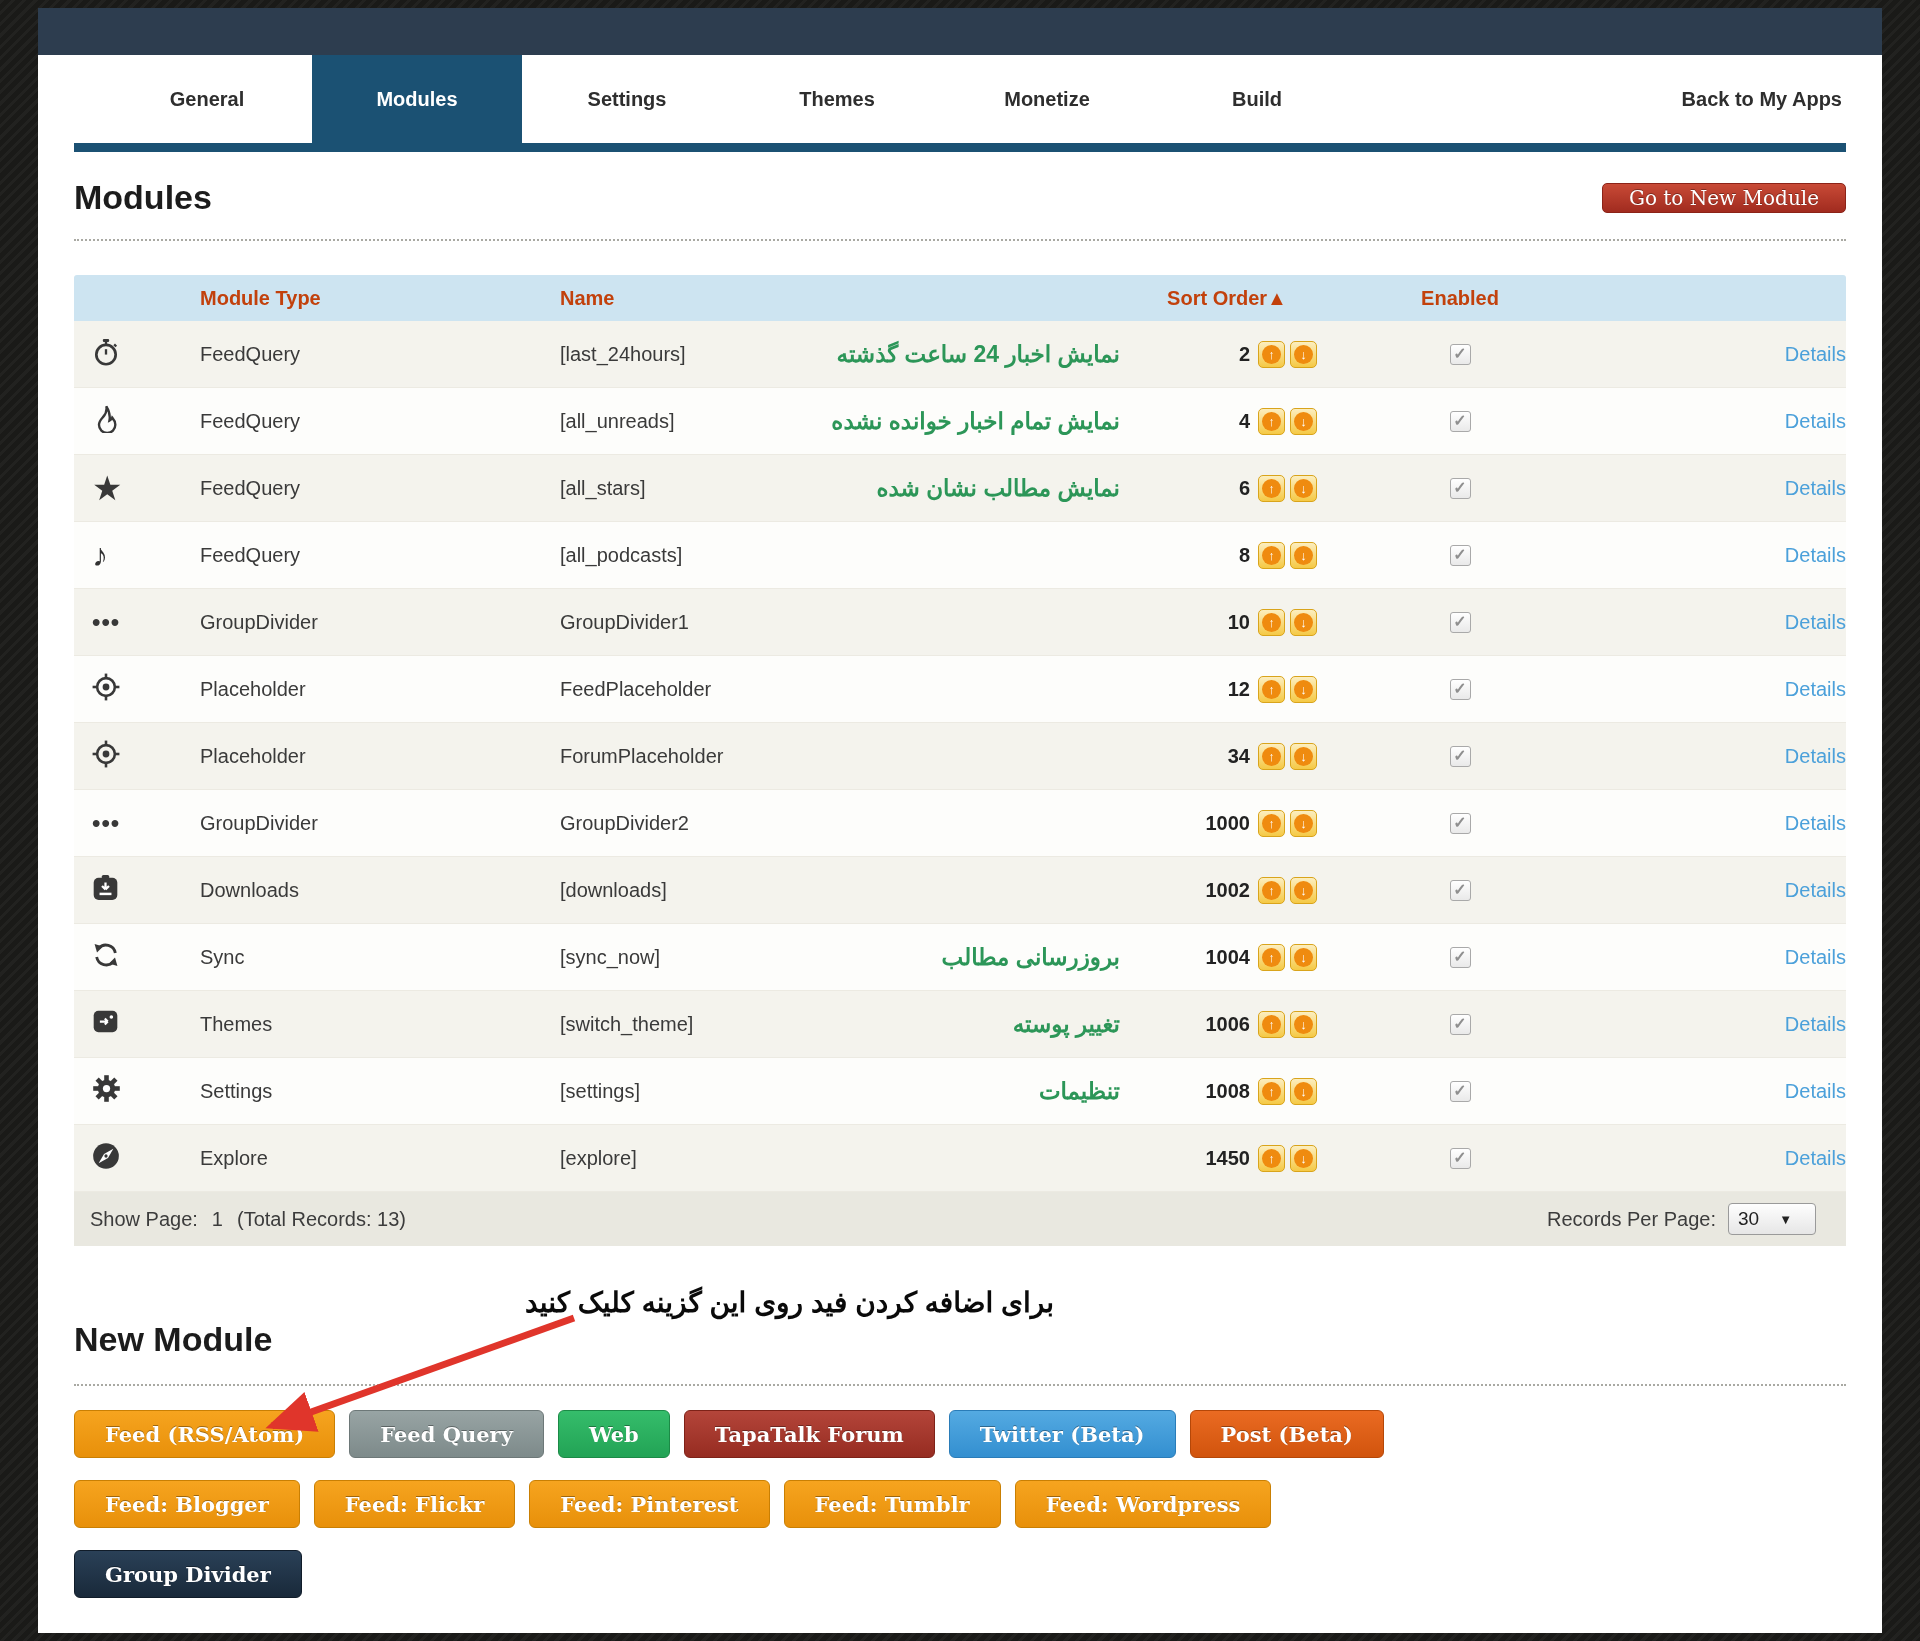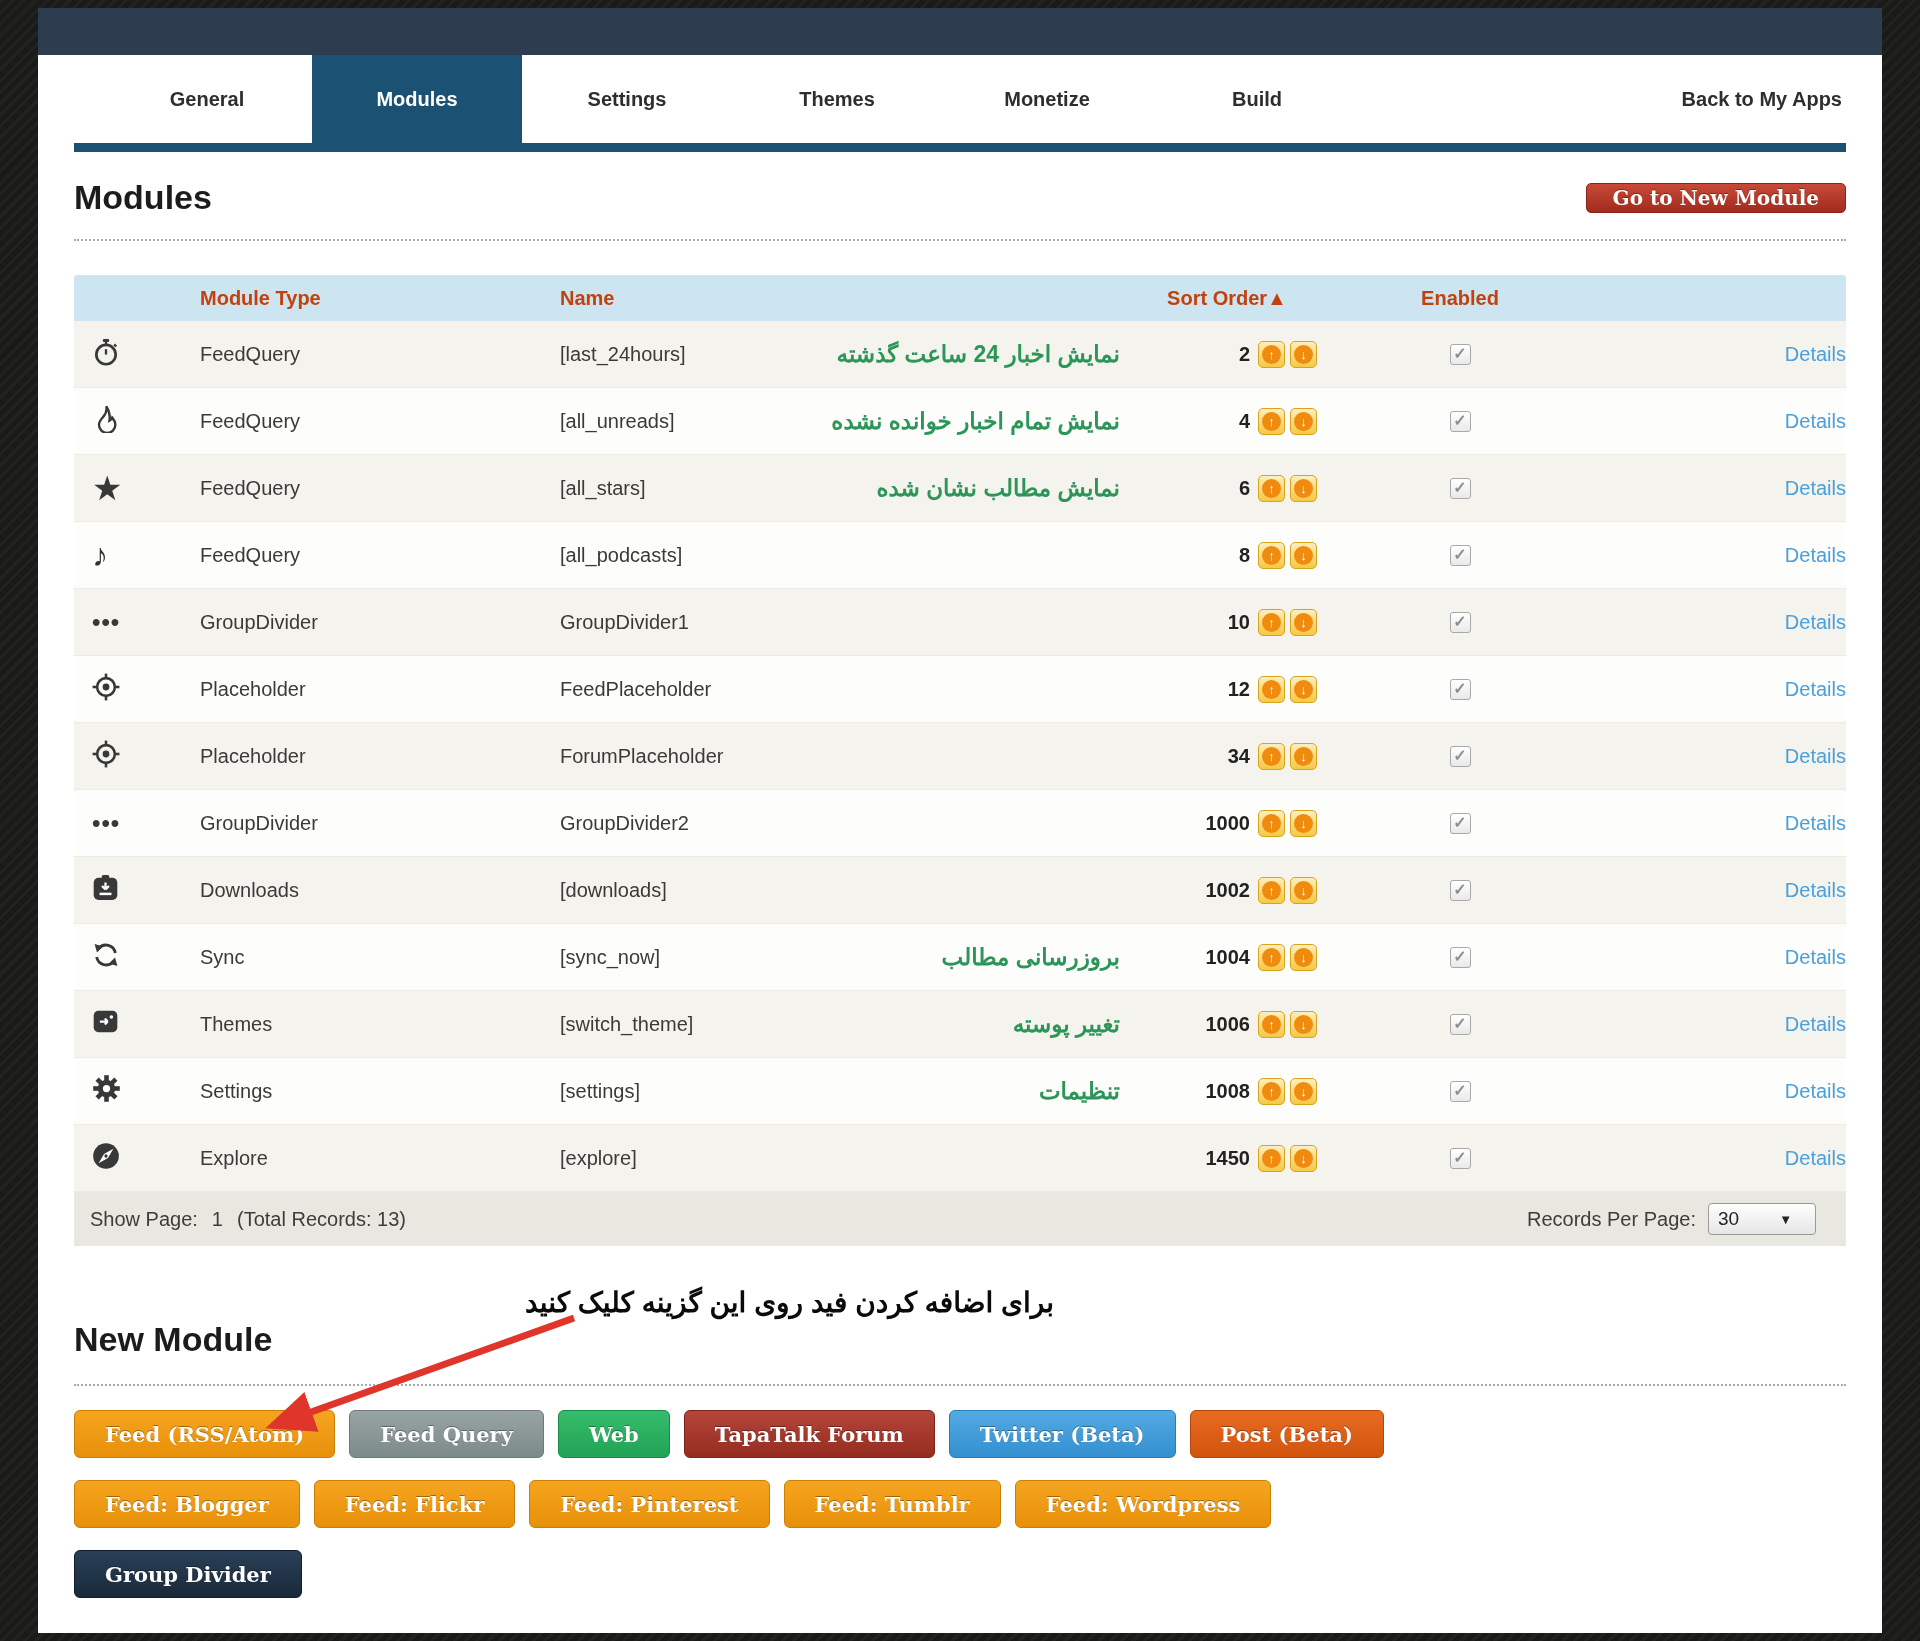--- a/index.html
+++ b/index.html
@@ -21,21 +21,21 @@
          font-size: 20px; font-weight: bold; color: #2e2e2e; cursor: pointer; }
   .tab.active { background: #1b5173; color: #ffffff; }
   .back-link { margin-left: auto; display: flex; align-items: center; padding-right: 40px;
                font-size: 20px; font-weight: bold; color: #2e2e2e; cursor: pointer; }
   .tab-underline { height: 9px; background: #1b5173; margin: 0 36px; }
 
   
   .page-head { display: flex; align-items: center; justify-content: space-between; padding: 26px 36px 22px; }
   .page-title { font-size: 34px; font-weight: bold; color: #1c1c1c; }
   .red-btn { background: linear-gradient(#c84a36, #a12b1f); color: #fff;
-             font-family: "DejaVu Serif", serif; font-weight: bold; font-size: 20px;
+             font-family: "DejaVu Serif", serif; font-weight: normal; font-size: 20px;
              padding: 2px 26px; border-radius: 5px; border: 1px solid #8c2318;
              text-shadow: 0 -1px 0 rgba(0,0,0,.35); cursor: pointer; }
   .dotted { border-top: 2px dotted #a9a9a3; margin: 0 36px; }
 
   
   .table { margin: 34px 36px 0; }
   .thead, .trow { display: grid; grid-template-columns: 126px 360px 250px 310px 138px 82px 240px 1fr; align-items: center; }
   .thead { background: #cde4f1; height: 46px; font-weight: bold; font-size: 20px; color: #c2410c; border-radius: 3px 3px 0 0; }
   .trow { height: 67px; border-bottom: 1px solid #eceae2; font-size: 20px; color: #3a3a3a; }
   #table-body .trow:nth-child(odd) { background: #f4f3ed; }
@@ -58,21 +58,21 @@
               justify-content: center; cursor: pointer; }
   .checkbox .check { color: #8f8f8f; font-size: 16px; font-weight: bold; line-height: 1; }
   .details-cell { text-align: right; }
   .details { color: #4ba0da; font-size: 20px; cursor: pointer; text-decoration: none; }
 
   
   .tfoot { background: #e9e8e0; height: 54px; display: flex; align-items: center;
            justify-content: space-between; padding: 0 16px; font-size: 20px; color: #3c3c3c; }
   .tfoot .grp { display: flex; align-items: center; }
   .tfoot .grp span { margin-right: 14px; }
-  .rpp-select { display: inline-flex; align-items: center; gap: 26px;
+  .rpp-select { display: inline-flex; align-items: center; gap: 6px;
                 background: linear-gradient(#fefefe, #e6e6e6); border: 1px solid #9a9a9a;
                 border-radius: 4px; padding: 4px 9px; margin-left: 12px; font-size: 19px;
                 color: #222; cursor: pointer; }
   .rpp-select .tri { font-size: 13px; color: #222; }
 
   
   .new-module { position: relative; margin: 38px 36px 0; height: 100px; }
   .nm-title { font-size: 34px; font-weight: bold; color: #1c1c1c; position: absolute; left: 0; top: 36px; }
   .nm-annotation { position: absolute; left: 400px; top: 2px; width: 580px; text-align: right;
                    direction: rtl; font-size: 28px; font-weight: bold; color: #0a0a0a; }

